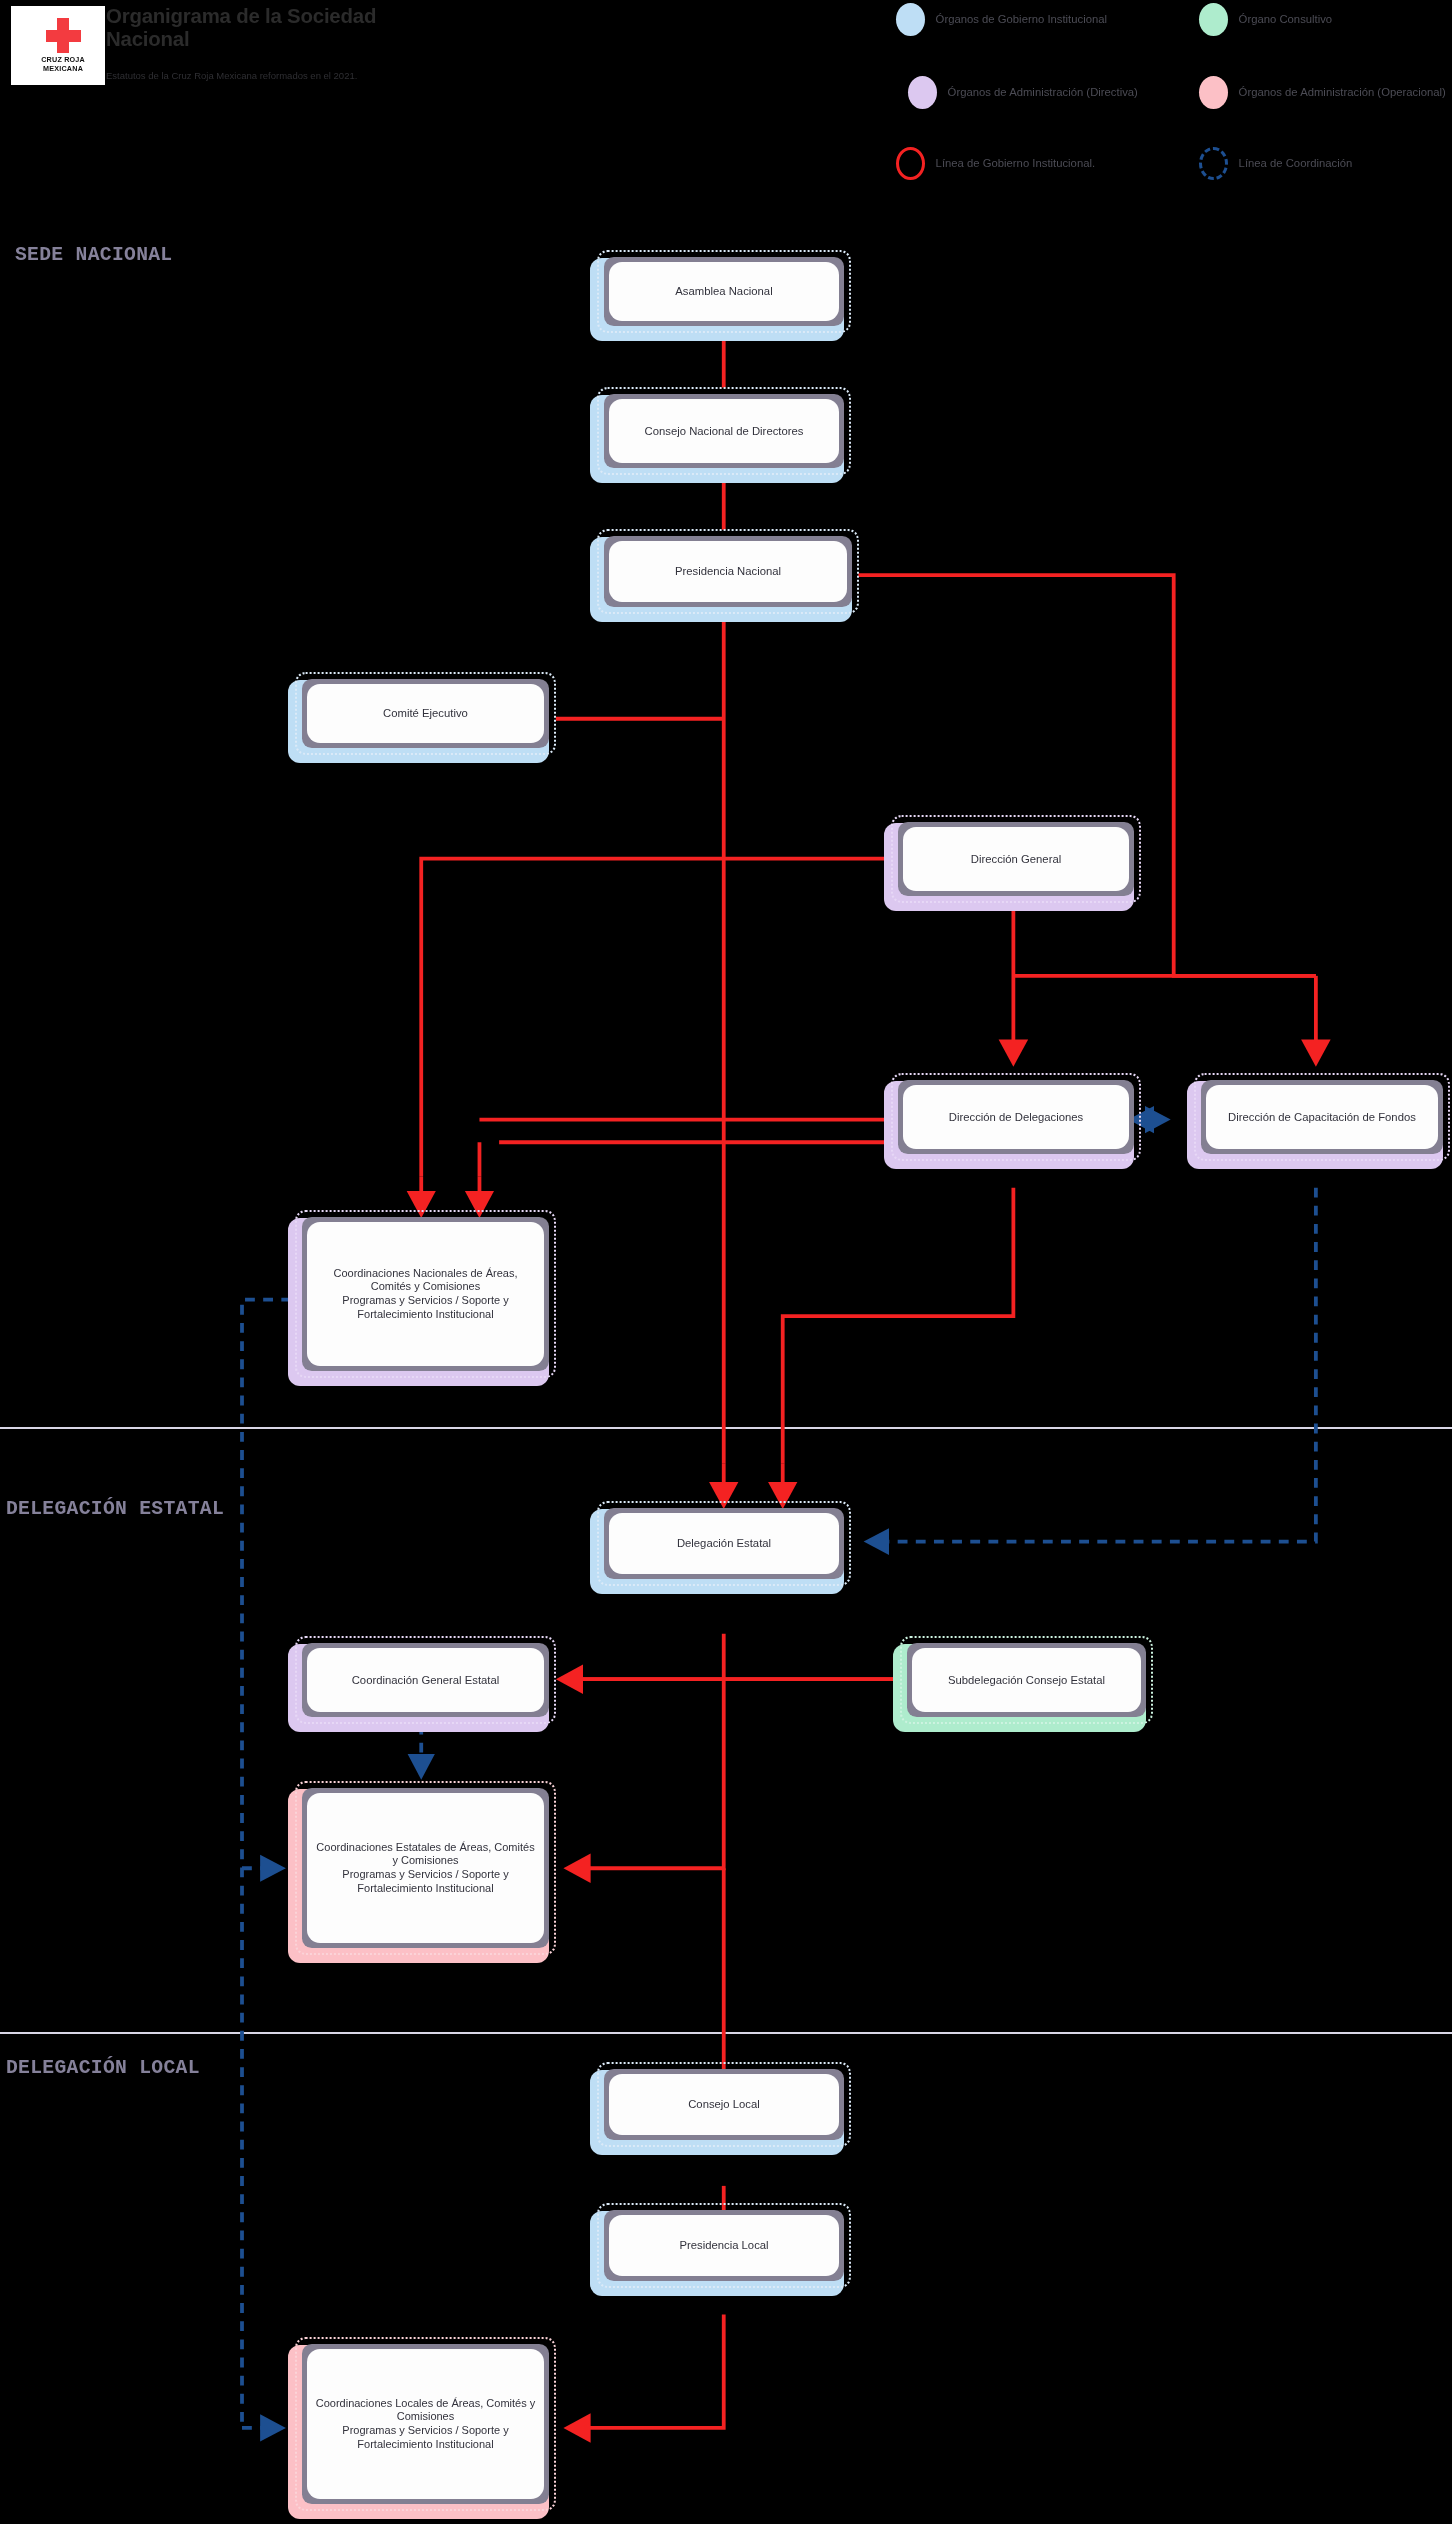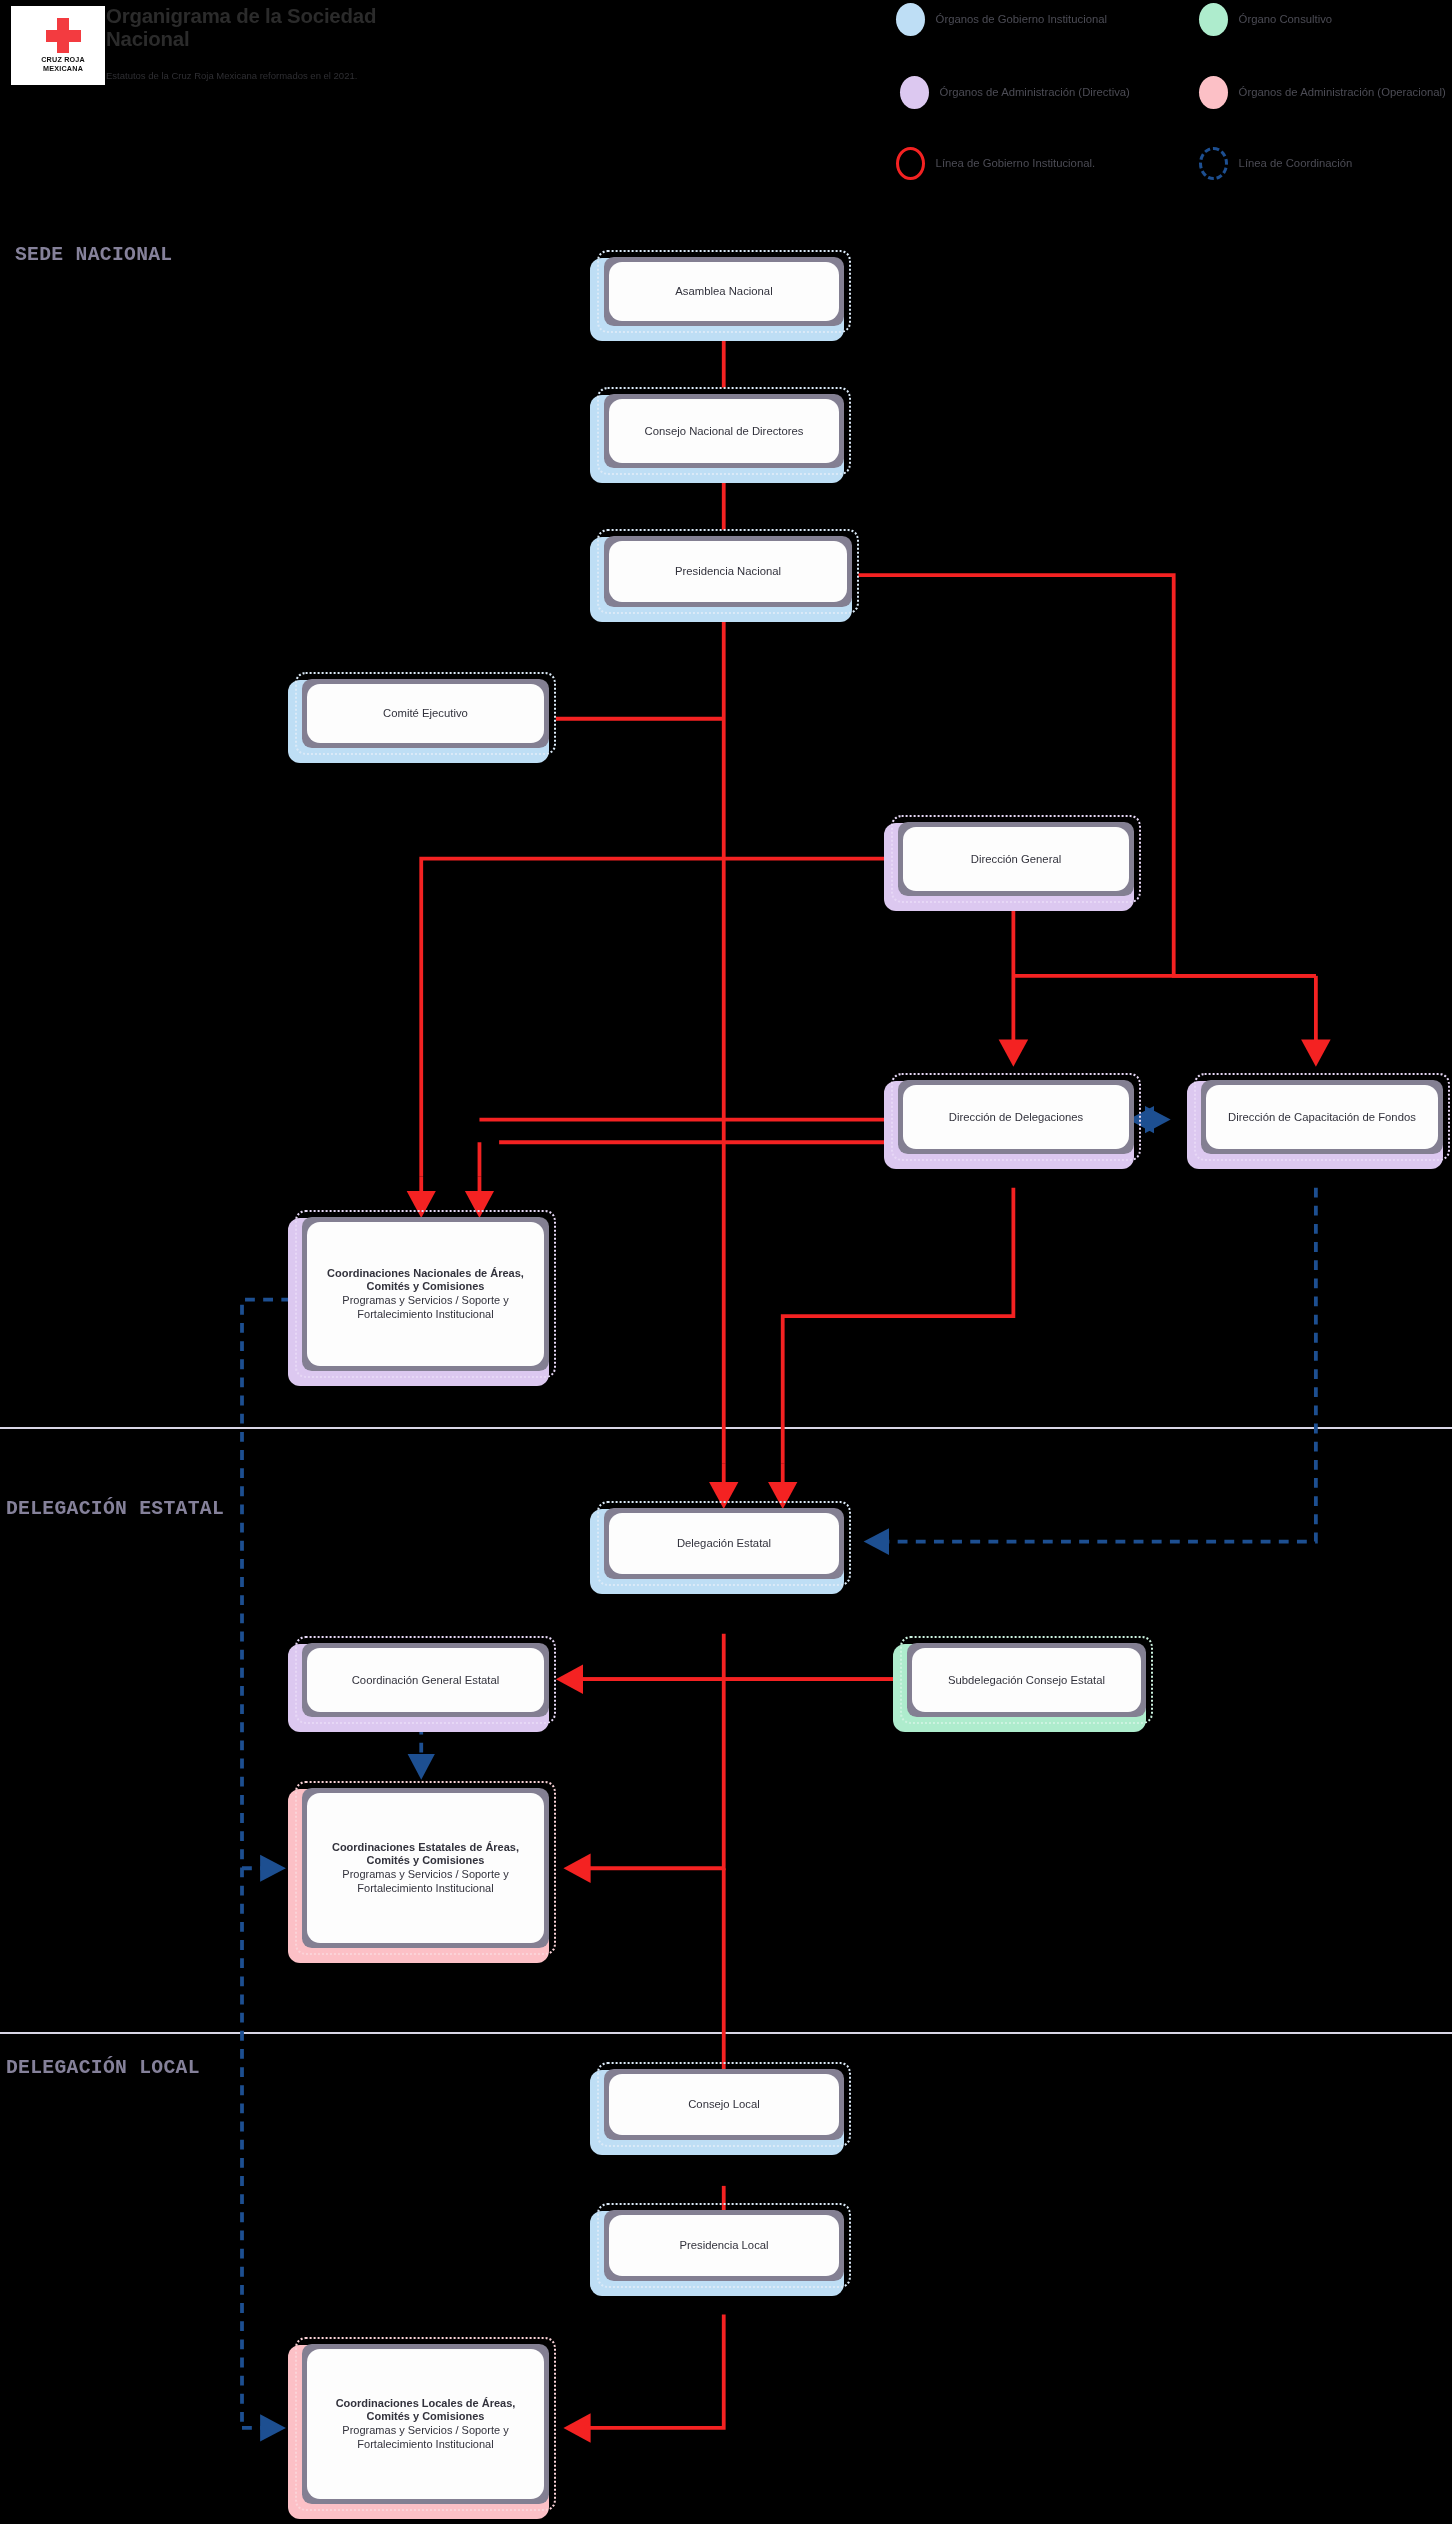--- a/index.html
+++ b/index.html
@@ -73,21 +73,21 @@
   .node .card{
     position:absolute;left:5.3px;top:5.3px;right:5.3px;bottom:5.3px;
     background:#fdfdfd;border-radius:13px;box-sizing:border-box;
     display:flex;flex-direction:column;align-items:center;justify-content:center;
     padding:3px 7.6px;
   }
   .node .label{
     font-size:11.3px;line-height:1.25;color:#32323c;text-align:center;
   }
   .node .label.multi{font-size:11px;}
-  .node .label b{font-weight:bold;display:block;}
+  .node .label b{font-weight:normal;display:block;}
   .node .label .sub{font-weight:normal;display:block;}
 
   svg.wires{position:absolute;left:0;top:0;width:1452px;height:2525px;
     pointer-events:none;}
 </style>
 </head>
 <body>
 
 <div id="stage">
 
@@ -103,21 +103,21 @@
 
   <div class="legend" id="legend">
       <div class="lg-item" style="left: 0px; top: 0px;">
         <div class="lg-dot" style="background: rgb(190, 222, 245);"></div>
         <div class="lg-label">Órganos de Gobierno Institucional</div>
       </div>
       <div class="lg-item" style="left: 303px; top: 0px;">
         <div class="lg-dot" style="background: rgb(174, 236, 205);"></div>
         <div class="lg-label">Órgano Consultivo</div>
       </div>
-      <div class="lg-item" style="left: 4px; top: 73px; align-items: center;">
+      <div class="lg-item" style="left: 12px; top: 73px; align-items: center;">
         <div class="lg-dot" style="background: rgb(220, 200, 240);"></div>
         <div class="lg-label">Órganos de Administración (Directiva)</div>
       </div>
       <div class="lg-item" style="left: 303px; top: 73px;">
         <div class="lg-dot" style="background: rgb(252, 192, 198);"></div>
         <div class="lg-label">Órganos de Administración (Operacional)</div>
       </div>
       <div class="lg-item" style="left: 0px; top: 144px;">
         <div class="lg-ring" style="border: 3px solid rgb(244, 34, 34);"></div>
         <div class="lg-label">Línea de Gobierno Institucional.</div>

